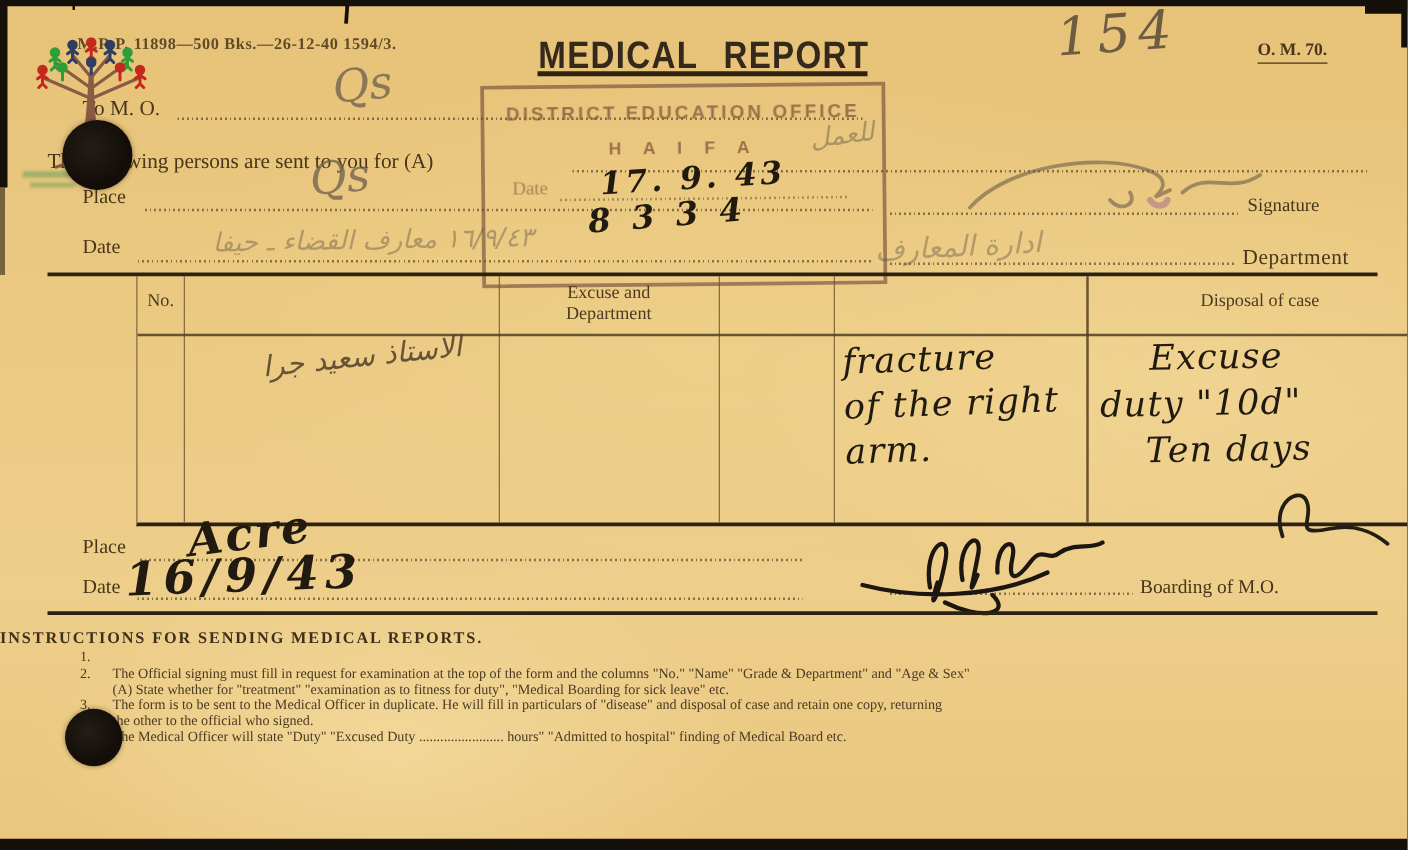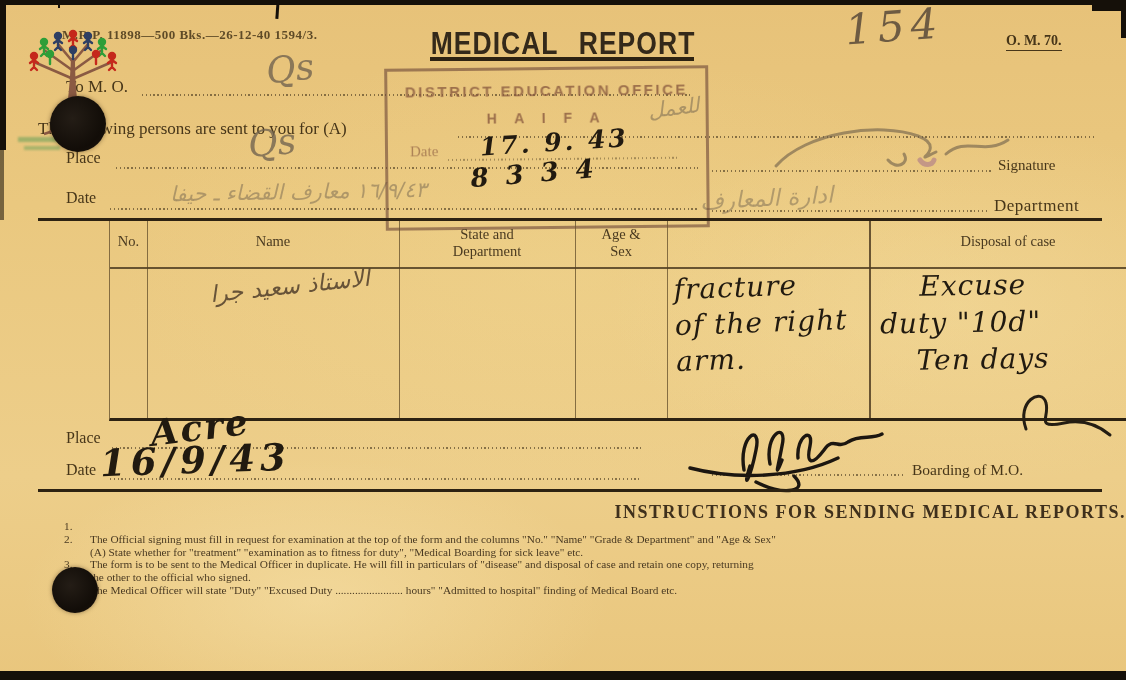--- a/index.html
+++ b/index.html
@@ -80,23 +80,21 @@
 
     <div class="abs" style="left:37px;top:0;width:1px;height:197px;background:rgba(106,85,48,.8);"></div>
     <div class="abs" style="left:289px;top:0;width:1px;height:197px;background:rgba(106,85,48,.8);"></div>
     <div class="abs" style="left:465px;top:0;width:1px;height:197px;background:rgba(106,85,48,.8);"></div>
     <div class="abs" style="left:557px;top:0;width:1px;height:197px;background:rgba(106,85,48,.8);"></div>
     <div class="abs" style="left:759px;top:0;width:1.5px;height:197px;background:rgba(90,70,40,.9);"></div>
 
     <div class="abs" style="left:0;top:46px;width:1037px;height:1.5px;background:rgba(80,62,34,.85);"></div>
 
     <div class="abs th" style="left:0;top:12px;width:37px;">No.</div>
-    <div class="abs th" style="left:37px;top:12px;width:252px;">Name</div>
-    <div class="abs th" style="left:289px;top:5px;width:176px;padding:0 30px;box-sizing:border-box;">State and Department</div>
-    <div class="abs th" style="left:465px;top:5px;width:92px;padding:0 18px;box-sizing:border-box;">Age &amp; Sex</div>
+    <div class="abs th" style="left:289px;top:5px;width:176px;padding:0 30px;box-sizing:border-box;">Excuse and Department</div>
     <div class="abs th" style="left:759px;top:12px;width:278px;">Disposal of case</div>
 
     <div class="abs arabic" style="left:60px;top:54px;width:200px;font-size:23px;color:rgba(84,66,46,.88);transform:rotate(-6deg);font-style:italic;">الاستاذ سعيد جرا</div>
     <div class="abs ink" style="left:565px;top:48px;font-size:28px;line-height:36px;transform:rotate(-2deg);letter-spacing:1px;">
       <div>fracture</div>
       <div>of the right</div>
       <div>arm.</div>
     </div>
     <div class="abs ink" style="left:770px;top:46px;font-size:28px;line-height:37px;transform:rotate(-1deg);letter-spacing:1px;">
       <div style="padding-left:40px;">Excuse</div>
@@ -122,21 +120,21 @@
              M70 74 C98 88 124 84 108 68" fill="none" stroke="#1c1610" stroke-width="3.4" stroke-linecap="round"></path>
   </svg>
 
   <svg class="abs" style="left:1012px;top:383px;" width="112" height="60" viewBox="0 0 112 60">
     <path d="M14 46 C4 18 30 4 34 20 C38 34 22 46 52 40 C72 36 86 42 98 52" fill="none" stroke="#241d13" stroke-width="3" stroke-linecap="round"></path>
   </svg>
   <div class="abs print" style="left:912px;top:461px;font-size:15.5px;">Boarding of M.O.</div>
 
   <div class="abs rule" style="left:38px;top:489px;width:1064px;height:3px;"></div>
 
-  <div class="abs" style="left:0;top:502px;width:1126px;text-align:right;font-size:18px;font-weight:bold;letter-spacing:1.5px;color:#3f301c;">INSTRUCTIONS FOR SENDING MEDICAL REPORTS.</div>
+  <div class="abs" style="left:0;top:502px;width:1126px;text-align:left;font-size:13px;font-weight:bold;letter-spacing:1.5px;color:#3f301c;">INSTRUCTIONS FOR SENDING MEDICAL REPORTS.</div>
 
   <div class="abs instr" style="left:64px;top:520px;width:1016px;">
     <div class="row">
       <span class="num">1.</span>
     </div>
     <div class="row">
       <span class="num">2.</span>
       <span>
         <span style="display:block">The Official signing must fill in request for examination at the top of the form and the columns "No." "Name" "Grade &amp; Department" and "Age &amp; Sex"</span>
         <span style="display:block">(A) State whether for "treatment" "examination as to fitness for duty", "Medical Boarding for sick leave" etc.</span>

